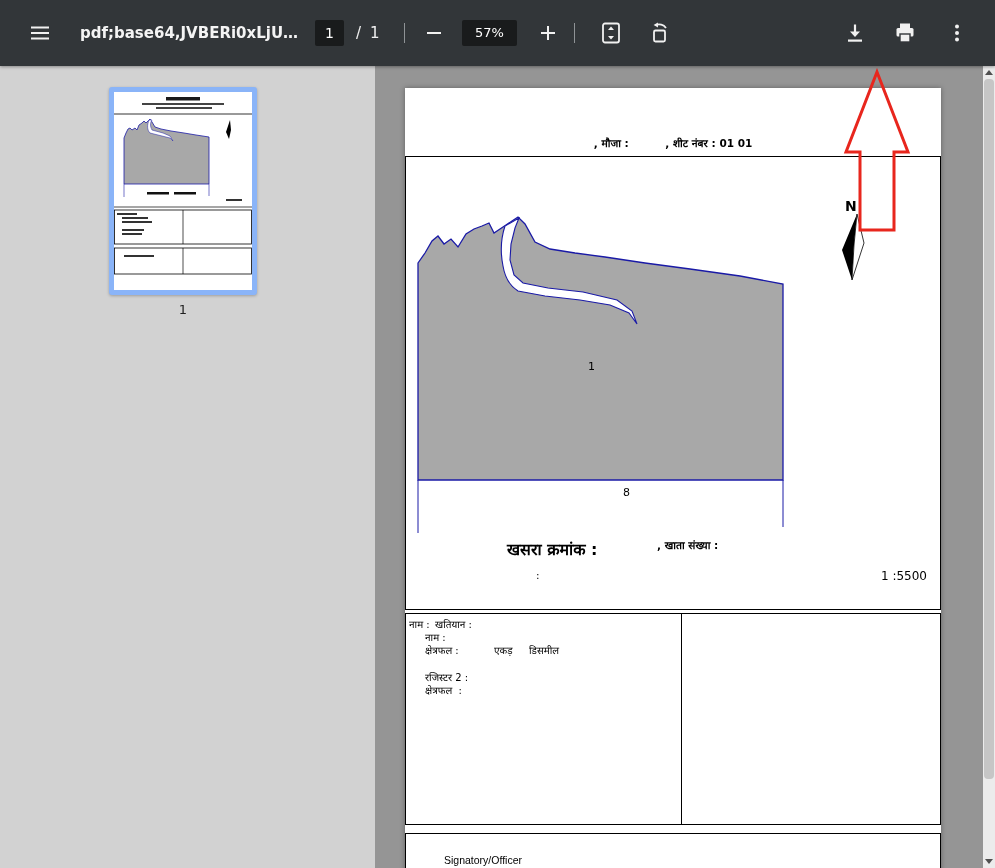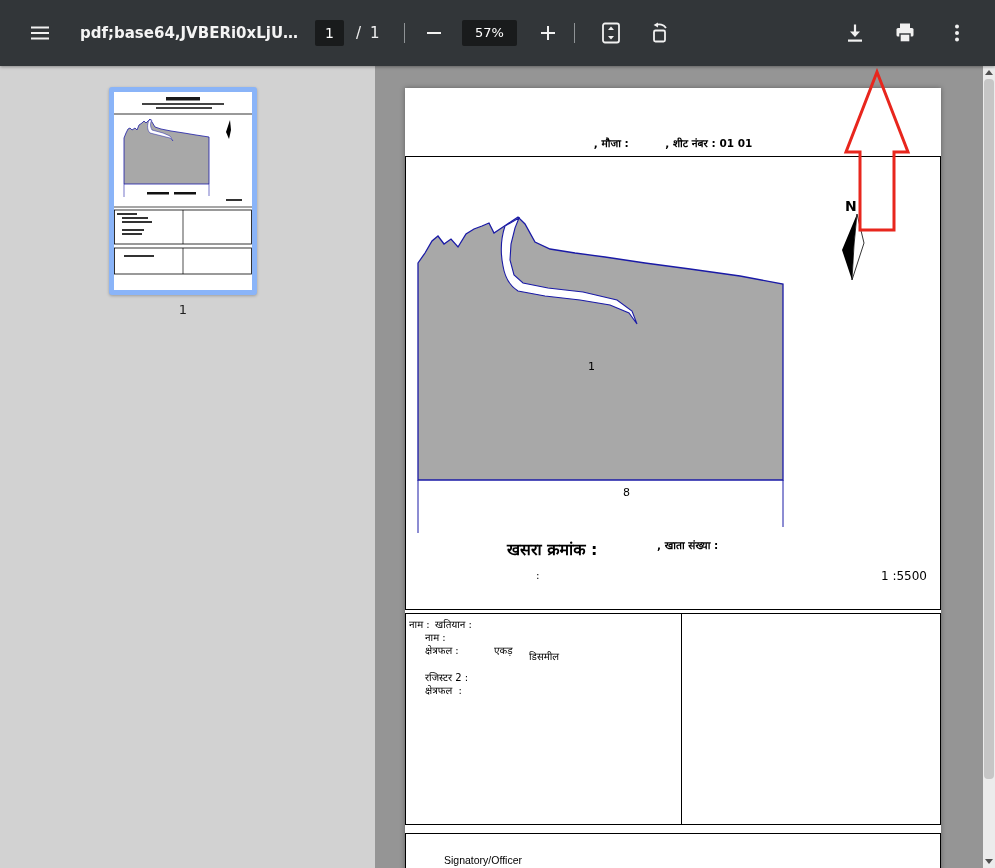--- a/index.html
+++ b/index.html
@@ -59,21 +59,21 @@
   .lbl-khasra { left:101px; top:381px; font-size:16px; font-weight:bold; }
   .lbl-khata { left:251px; top:381px; font-size:10.5px; font-weight:bold; }
   .lbl-colon { left:130px; top:412px; font-size:10.5px; }
   .lbl-scale { right:13px; top:412px; font-size:12px; }
 
   .table-box { position:absolute; left:0; top:525px; width:536px; height:212px; border:1px solid #000; }
   .table-divider { position:absolute; left:275px; top:0; width:1px; height:100%; background:#000; }
   .t-cell { position:absolute; font-size:10px; white-space:pre; }
   .t-r1a { left:3px; top:3px; } .t-r1b { left:29px; top:3px; }
   .t-r2  { left:19px; top:16px; }
-  .t-r3a { left:19px; top:29px; } .t-r3b { left:88px; top:29px; } .t-r3c { left:123px; top:35px;font-family:Liberation Serif, serif; }
+  .t-r3a { left:19px; top:29px; } .t-r3b { left:88px; top:29px; } .t-r3c { left:123px; top:29px;font-family:Liberation Serif, serif; }
   .t-r4  { left:19px; top:56px; }
   .t-r5  { left:19px; top:69px; }
 
   .sig-box { position:absolute; left:0; top:745px; width:536px; height:200px; border:1px solid #000; }
   .sig-label { position:absolute; left:38px; top:20px; font-size:10.5px;
                font-family:"Liberation Sans","DejaVu Sans",sans-serif; }
 
   .red-arrow { position:absolute; left:468px; top:2px; z-index:5; }
 
   

